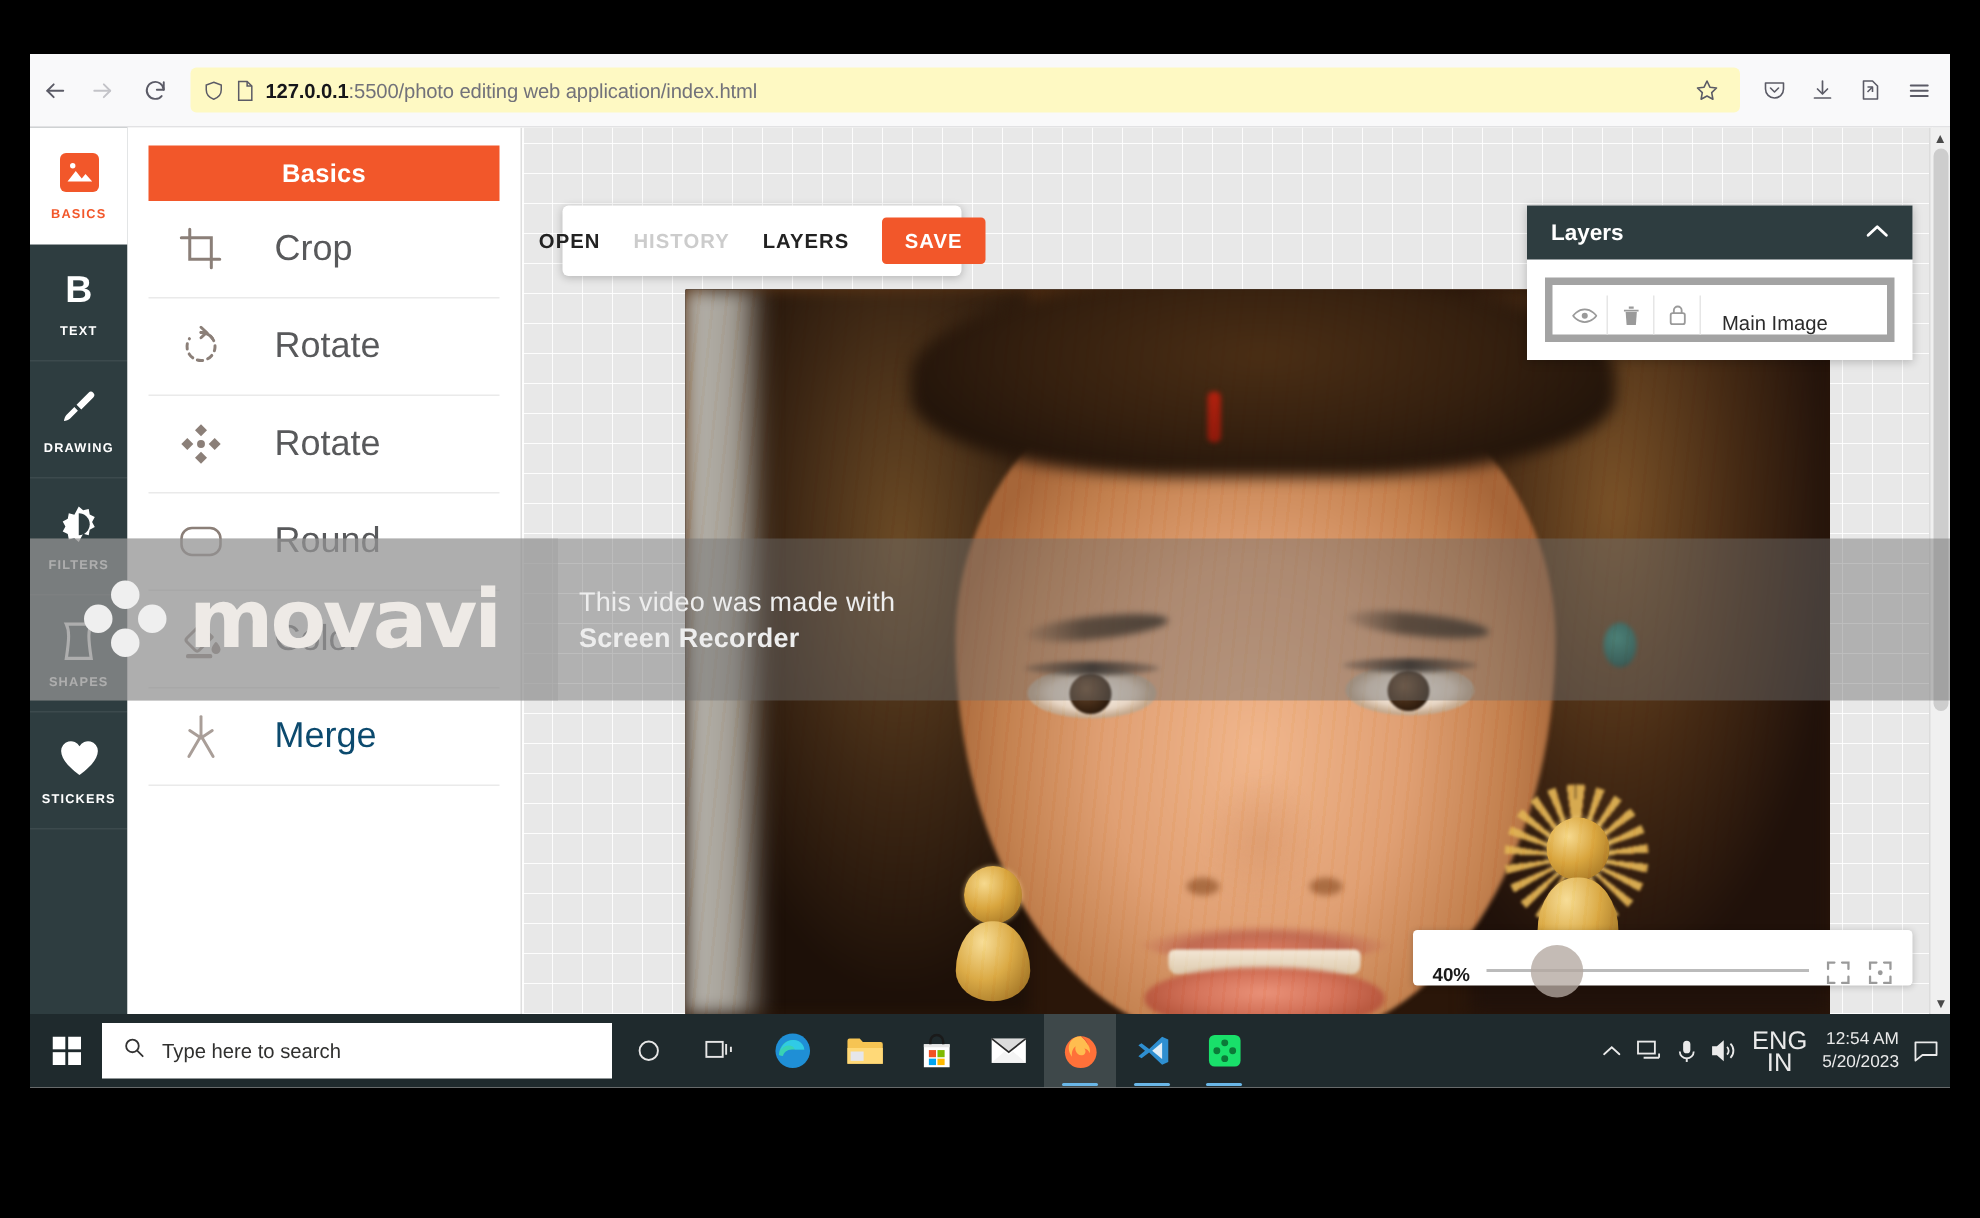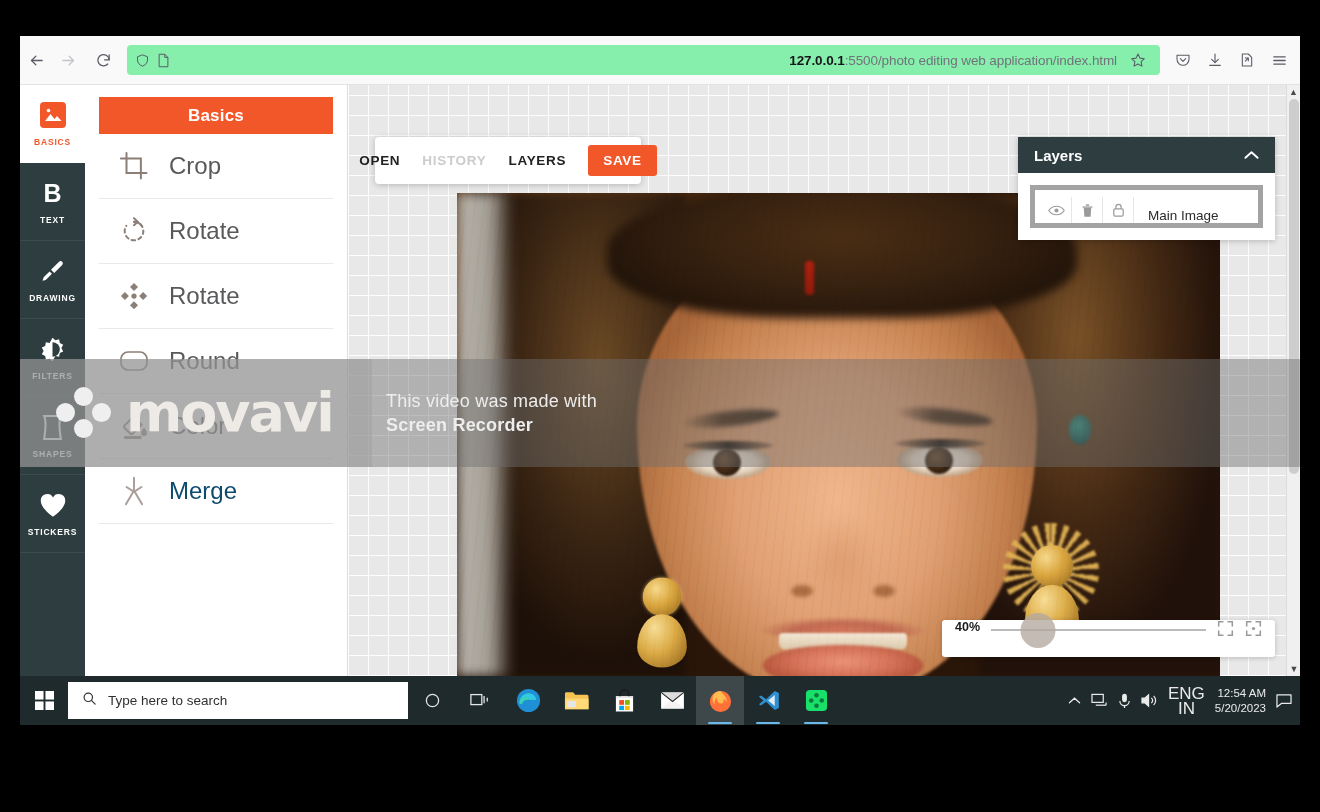--- a/index.html
+++ b/index.html
@@ -29,23 +29,23 @@
   }
   .nav-btn {
     width: 32px; height: 32px;
     display: flex; align-items: center; justify-content: center;
     color: #5b5b66; flex: none;
     border-radius: 4px;
   }
   .nav-btn.disabled { color: #c3c3c8; }
   #urlbar {
     flex: 1; height: 30px; margin: 0 8px;
-    background: #86efac; border-radius: 4px;
+    background: #fef9c3; border-radius: 4px;
     display: flex; align-items: center;
-    padding: 0 8px; gap: 7px; text-align: right;
+    padding: 0 8px; gap: 7px;
   }
   #urlbar .u-icon { color: #5b5b66; display:flex; align-items:center; flex:none;}
   #url-text {
     flex: 1;
     font-size: 13.5px; color: #4d4d55;
     white-space: nowrap; overflow: hidden;
     letter-spacing: -0.1px;
   }
   #url-text b { color: #16161a; font-weight: 700; }
   #url-text .dim { color: #72727a; }
@@ -94,21 +94,21 @@
   #panel-head {
     margin: 12px 14px 0 14px;
     height: 37px; background: #f2572a;
     color: #fff; font-size: 17px; font-weight: 700;
     display: flex; align-items: center; justify-content: center;
     letter-spacing: 0.2px;
   }
   #panel-list { padding: 0 14px; }
   .panel-row {
     height: 65px; display: flex; align-items: center;
-    gap: 18px; padding-left: 18px;
+    gap: 32px; padding-left: 18px;
     border-bottom: 1px solid #eaeaea;
   }
   .panel-row .p-ico { width: 34px; display:flex; align-items:center; justify-content:center; color:#8b7f78; }
   .panel-row .p-label { font-size: 24px; color: #58595b; font-weight: 400; }
   .panel-row.disabled .p-label { color: #0c4a6e; }
   .panel-row.disabled .p-ico { color: #a99e98; }
 
   
   #canvas-area {
     position: absolute; left: 328px; top: 0;
@@ -323,21 +323,21 @@
     color: #9a9a9a; border-right: 1px solid #e6e6e6;
   }
   .layer-name { font-size: 13.5px; color: #2b2b2b; padding-left: 14px; }
 
   
   #zoombar {
     position: absolute; right: 25px; bottom: 19px;
     width: 333px; height: 37px;
     background: #fff; border-radius: 3px;
     box-shadow: 0 1px 5px rgba(0,0,0,0.2);
-    display: flex; align-items: flex-start; padding: 0 13px; gap: 11px;
+    display: flex; align-items: flex-end; padding: 0 13px; gap: 11px;
   }
   #zoom-pct { font-size: 12.5px; font-weight: 700; color: #1a1a1a; }
   #zoom-track-wrap { position: relative; flex: 1; height: 20px; display:flex; align-items:center; }
   #zoom-track { width: 100%; height: 2px; background: #bbb; }
   #zoom-thumb {
     position: absolute; left: 22%; transform: translateX(-50%);
     width: 35px; height: 35px; border-radius: 50%;
     background: rgba(180,168,160,0.78);
   }
   .zoom-ico { color: #9a9a9a; display: flex; align-items: center; }

